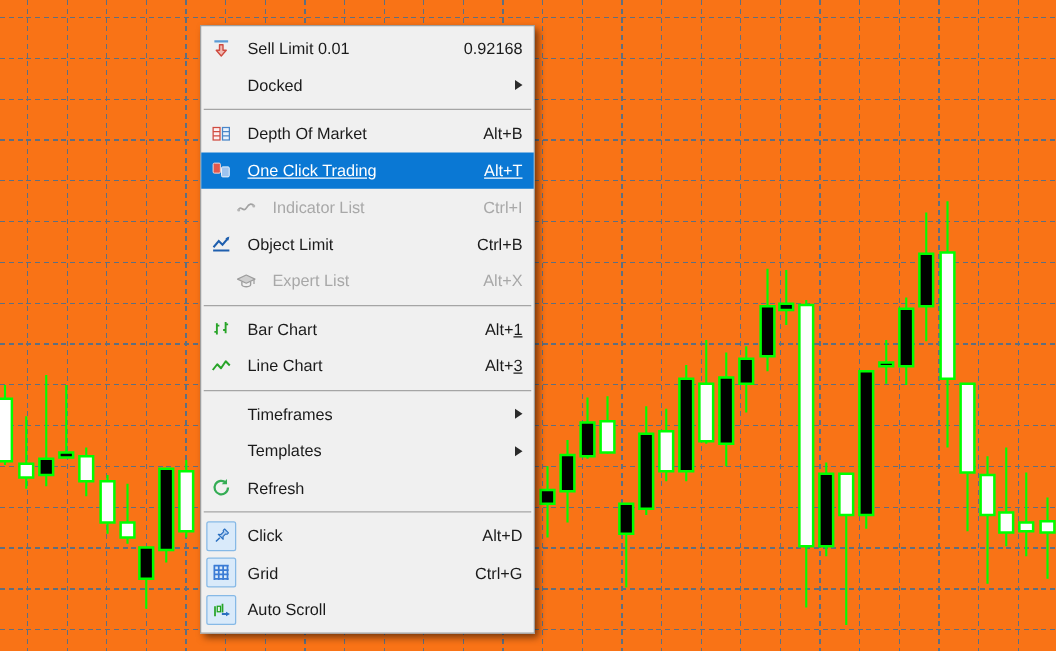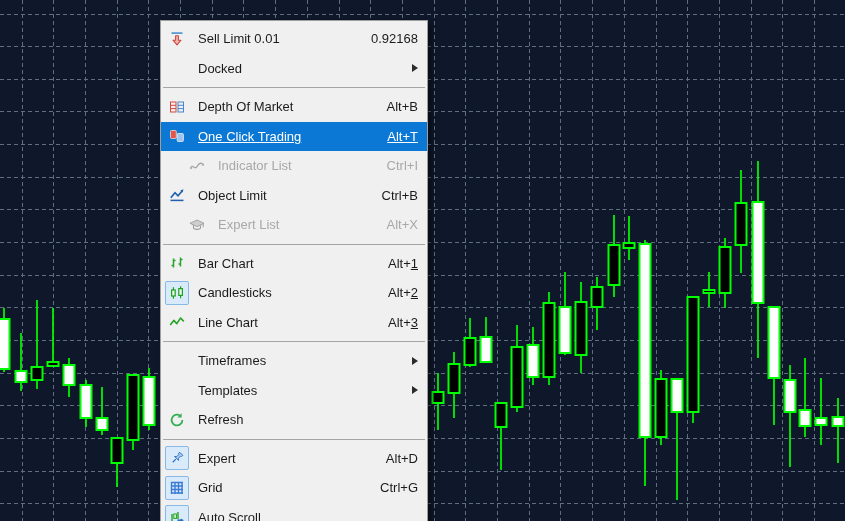--- a/index.html
+++ b/index.html
@@ -1,16 +1,16 @@
 <!DOCTYPE html>
 <html><head>
 <meta charset="utf-8">
 <style>
   html,body{margin:0;padding:0;background:#000;}
-  .screen{position:relative;width:845px;height:521px;overflow:hidden;background:#0f172a;
+  .screen{position:relative;width:845px;height:521px;overflow:hidden;background:#f97316;
           font-family:"Liberation Sans",sans-serif;}
   #chart-svg{position:absolute;left:0;top:0;}
   
   .ctx-menu{position:absolute;left:160px;top:20px;width:268px;box-sizing:border-box;
             background:#f0f0f0;border:1px solid #9e9e9e;padding:3px 0 3px 0;
             box-shadow:3px 3px 6px rgba(0,0,0,.55);}
   .mi{display:flex;align-items:center;height:29.5px;padding:0 9px 0 4px;cursor:default;
       font-size:13px;color:#1b1b1b;white-space:nowrap;}
   .mi .ic{width:24px;height:24px;margin-right:9px;display:flex;align-items:center;
           justify-content:center;flex:0 0 24px;border:1px solid transparent;box-sizing:border-box;}
@@ -301,33 +301,20 @@
           <svg viewBox="0 0 16 16">
             <g stroke="#28a428" stroke-width="1.5" fill="none">
               <path d="M4.5 3.5v9M4.5 10.5h-2M4.5 5.5h2M11.5 2.5v9M11.5 9h-2M11.5 4.5h2"></path>
             </g>
           </svg>
         </span>
         <span class="lbl">Bar Chart</span>
         <span class="rt">Alt+<span class="u">1</span></span>
       </div>
       <div class="mi">
-        <span class="ic chk">
-          <svg viewBox="0 0 16 16">
-            <g stroke="#1ca31c" stroke-width="1.2">
-              <path d="M4.4 2.2v3M4.4 10.8v3M11.6 1.2v2.6M11.6 10.2v3"></path>
-              <rect x="2.6" y="5" width="3.6" height="6" fill="#e8f8e8"></rect>
-              <rect x="9.8" y="3.6" width="3.6" height="6.8" fill="#e8f8e8"></rect>
-            </g>
-          </svg>
-        </span>
-        <span class="lbl">Candlesticks</span>
-        <span class="rt">Alt+<span class="u">2</span></span>
-      </div>
-      <div class="mi">
         <span class="ic">
           <svg viewBox="0 0 16 16">
             <path d="M1.2 11 4.8 6.4l3 3.2L11.6 4l3.2 3.4" fill="none" stroke="#28a428" stroke-width="1.6" stroke-linejoin="round"></path>
           </svg>
         </span>
         <span class="lbl">Line Chart</span>
         <span class="rt">Alt+<span class="u">3</span></span>
       </div>
       <div class="sep"></div>
       <div class="mi">
@@ -352,21 +339,21 @@
       <div class="sep"></div>
       <div class="mi">
         <span class="ic chk">
           <svg viewBox="0 0 16 16">
             <g transform="rotate(45 8 8)">
               <path d="M5.8 2h4.4v1.6l-1 .6v3l1.6 1.4H5.2l1.6-1.4v-3l-1-.6z" fill="#aecdf0" stroke="#2a6fc0" stroke-width="0.9" stroke-linejoin="round"></path>
               <path d="M8 9.6v4.4" stroke="#2a6fc0" stroke-width="1.2"></path>
             </g>
           </svg>
         </span>
-        <span class="lbl">Expert</span>
+        <span class="lbl">Click</span>
         <span class="rt">Alt+D</span>
       </div>
       <div class="mi">
         <span class="ic chk">
           <svg viewBox="0 0 16 16">
             <path d="M2 2.5h12M2 6h12M2 9.5h12M2 13h12M2.5 2v12M6 2v12M9.5 2v12M13 2v12" stroke="#3a7bd5" stroke-width="1.4"></path>
           </svg>
         </span>
         <span class="lbl">Grid</span>
         <span class="rt">Ctrl+G</span>

